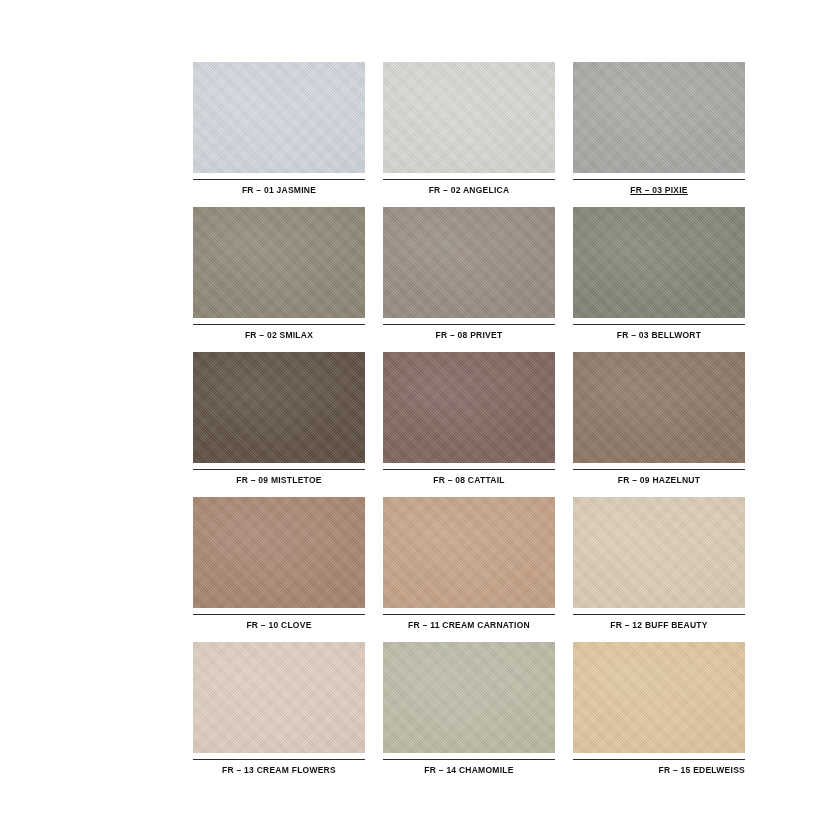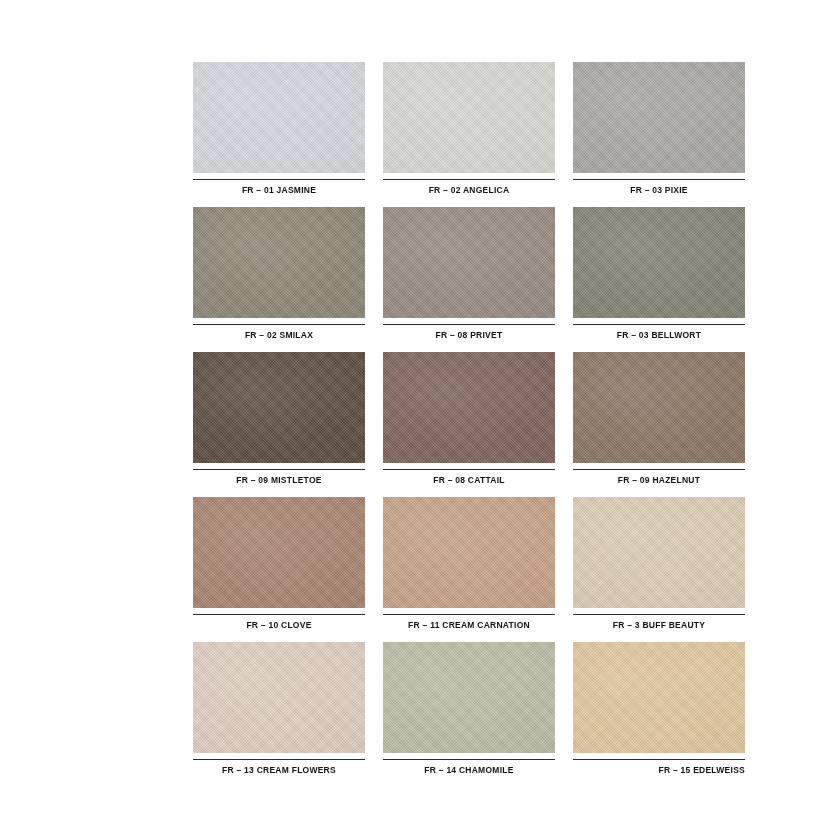--- a/index.html
+++ b/index.html
@@ -115,21 +115,21 @@
         <div class="swatch-label" style="color: rgb(17, 17, 17);">FR – 01 JASMINE</div>
       </div>
       <div class="swatch-cell">
         <div class="swatch-chip" style="background-color: rgb(216, 216, 211);"></div>
         <div class="swatch-rule" style="background-color: rgb(43, 43, 43);"></div>
         <div class="swatch-label" style="color: rgb(17, 17, 17);">FR – 02 ANGELICA</div>
       </div>
       <div class="swatch-cell">
         <div class="swatch-chip" style="background-color: rgb(169, 167, 164);"></div>
         <div class="swatch-rule" style="background-color: rgb(43, 43, 43);"></div>
-        <div class="swatch-label" style="color: rgb(17, 17, 17);">FR – 03 PIXIE</div>
+        <div class="swatch-label" style="color: rgb(17, 17, 17); text-decoration: underline;">FR – 03 PIXIE</div>
       </div>
       <div class="swatch-cell">
         <div class="swatch-chip" style="background-color: rgb(140, 133, 116);"></div>
         <div class="swatch-rule" style="background-color: rgb(43, 43, 43);"></div>
         <div class="swatch-label" style="color: rgb(17, 17, 17);">FR – 02 SMILAX</div>
       </div>
       <div class="swatch-cell">
         <div class="swatch-chip" style="background-color: rgb(150, 138, 128);"></div>
         <div class="swatch-rule" style="background-color: rgb(43, 43, 43);"></div>
         <div class="swatch-label" style="color: rgb(17, 17, 17);">FR – 08 PRIVET</div>
@@ -160,21 +160,21 @@
         <div class="swatch-label" style="color: rgb(17, 17, 17);">FR – 10 CLOVE</div>
       </div>
       <div class="swatch-cell">
         <div class="swatch-chip" style="background-color: rgb(198, 161, 132);"></div>
         <div class="swatch-rule" style="background-color: rgb(43, 43, 43);"></div>
         <div class="swatch-label" style="color: rgb(17, 17, 17);">FR – 11 CREAM CARNATION</div>
       </div>
       <div class="swatch-cell">
         <div class="swatch-chip" style="background-color: rgb(221, 205, 180);"></div>
         <div class="swatch-rule" style="background-color: rgb(43, 43, 43);"></div>
-        <div class="swatch-label" style="color: rgb(17, 17, 17);">FR – 3 BUFF BEAUTY</div>
+        <div class="swatch-label" style="color: rgb(17, 17, 17);">FR – 12 BUFF BEAUTY</div>
       </div>
       <div class="swatch-cell">
         <div class="swatch-chip" style="background-color: rgb(224, 206, 192);"></div>
         <div class="swatch-rule" style="background-color: rgb(43, 43, 43);"></div>
         <div class="swatch-label" style="color: rgb(17, 17, 17);">FR – 13 CREAM FLOWERS</div>
       </div>
       <div class="swatch-cell">
         <div class="swatch-chip" style="background-color: rgb(188, 188, 166);"></div>
         <div class="swatch-rule" style="background-color: rgb(43, 43, 43);"></div>
         <div class="swatch-label" style="color: rgb(17, 17, 17);">FR – 14 CHAMOMILE</div>

